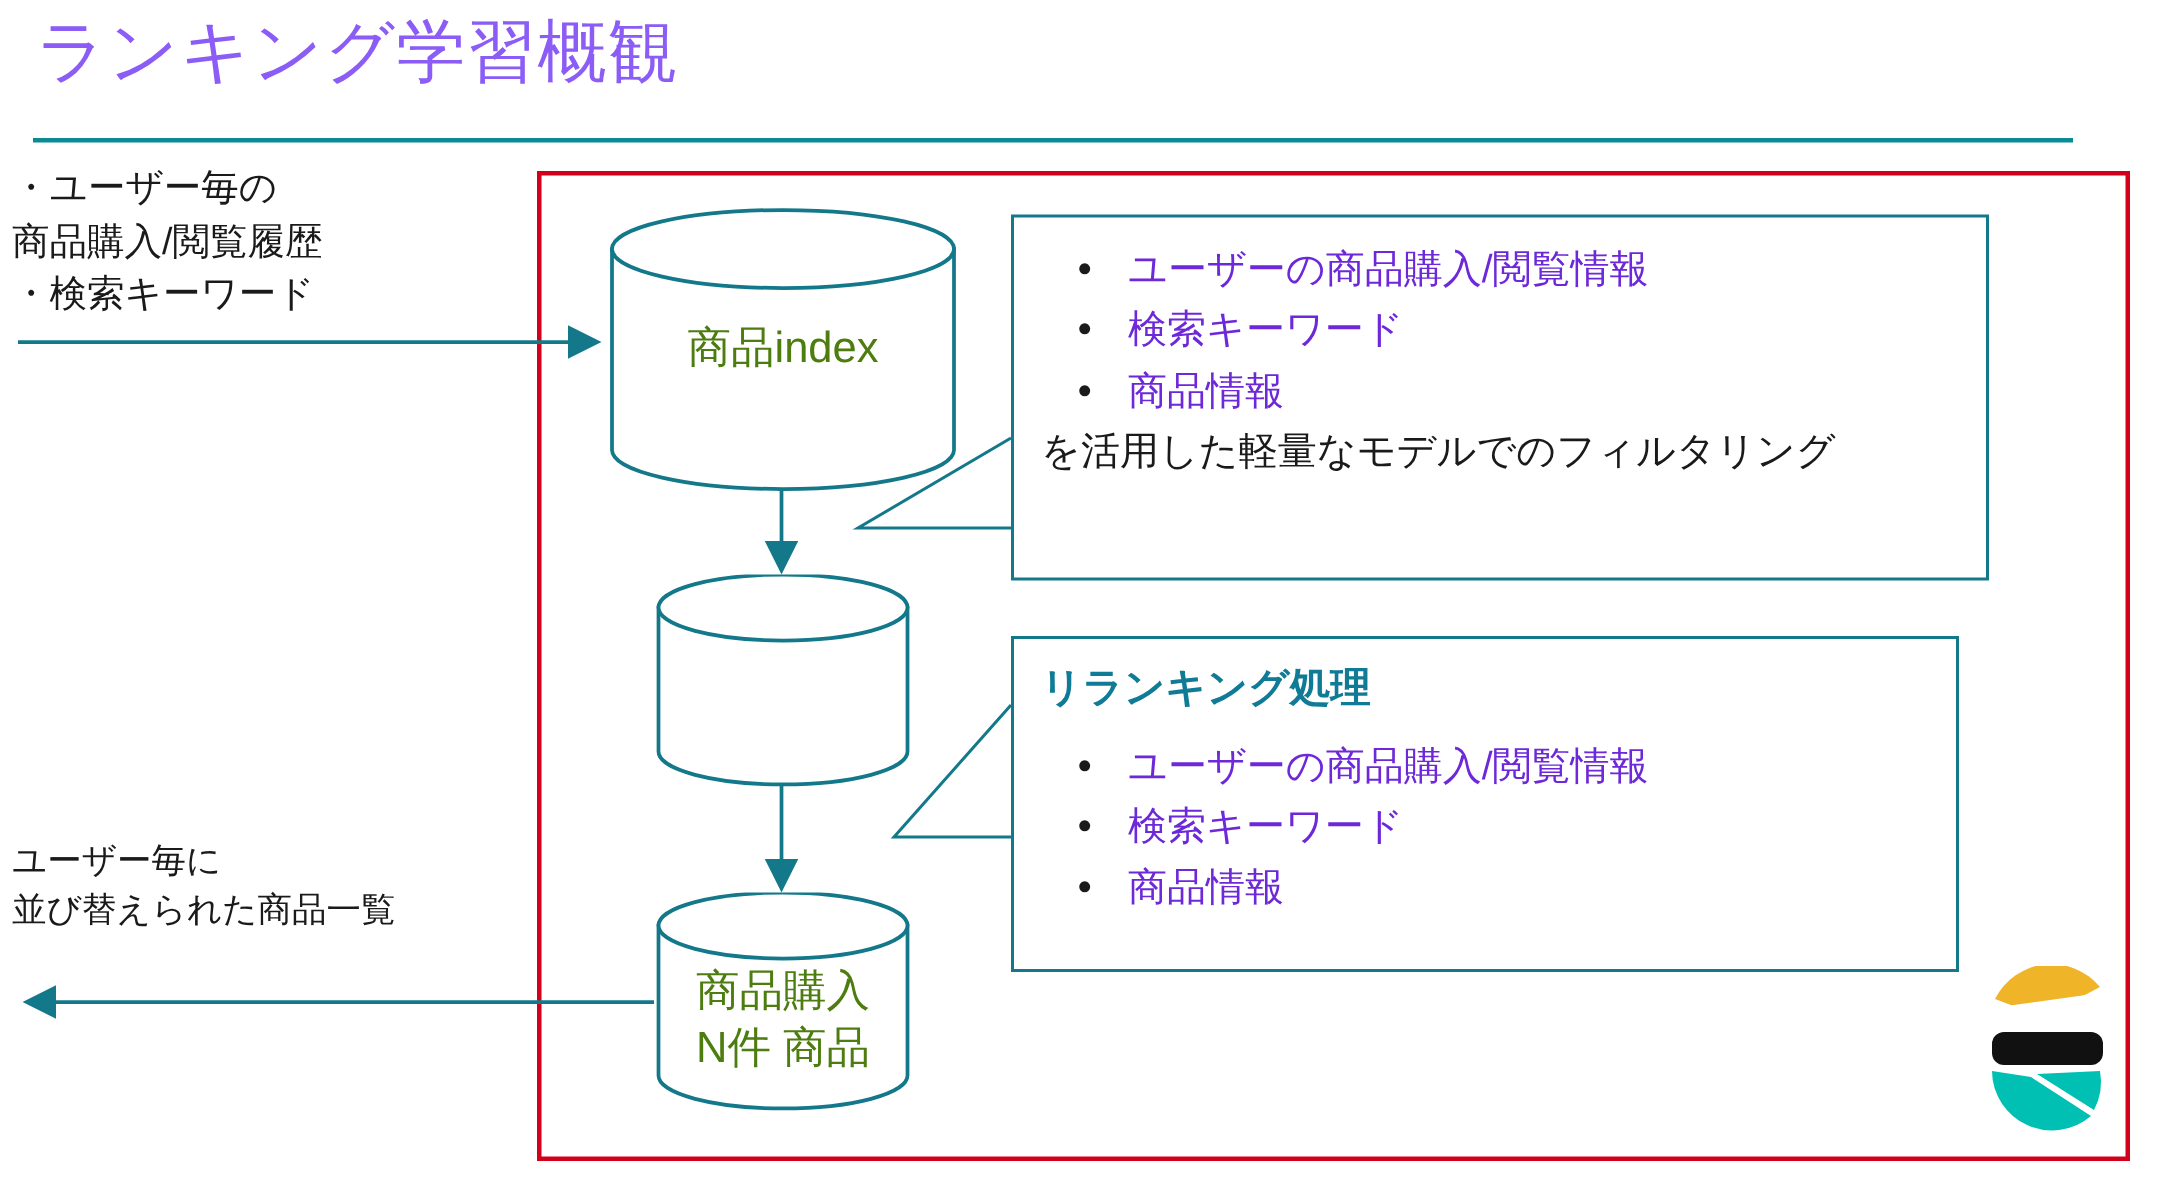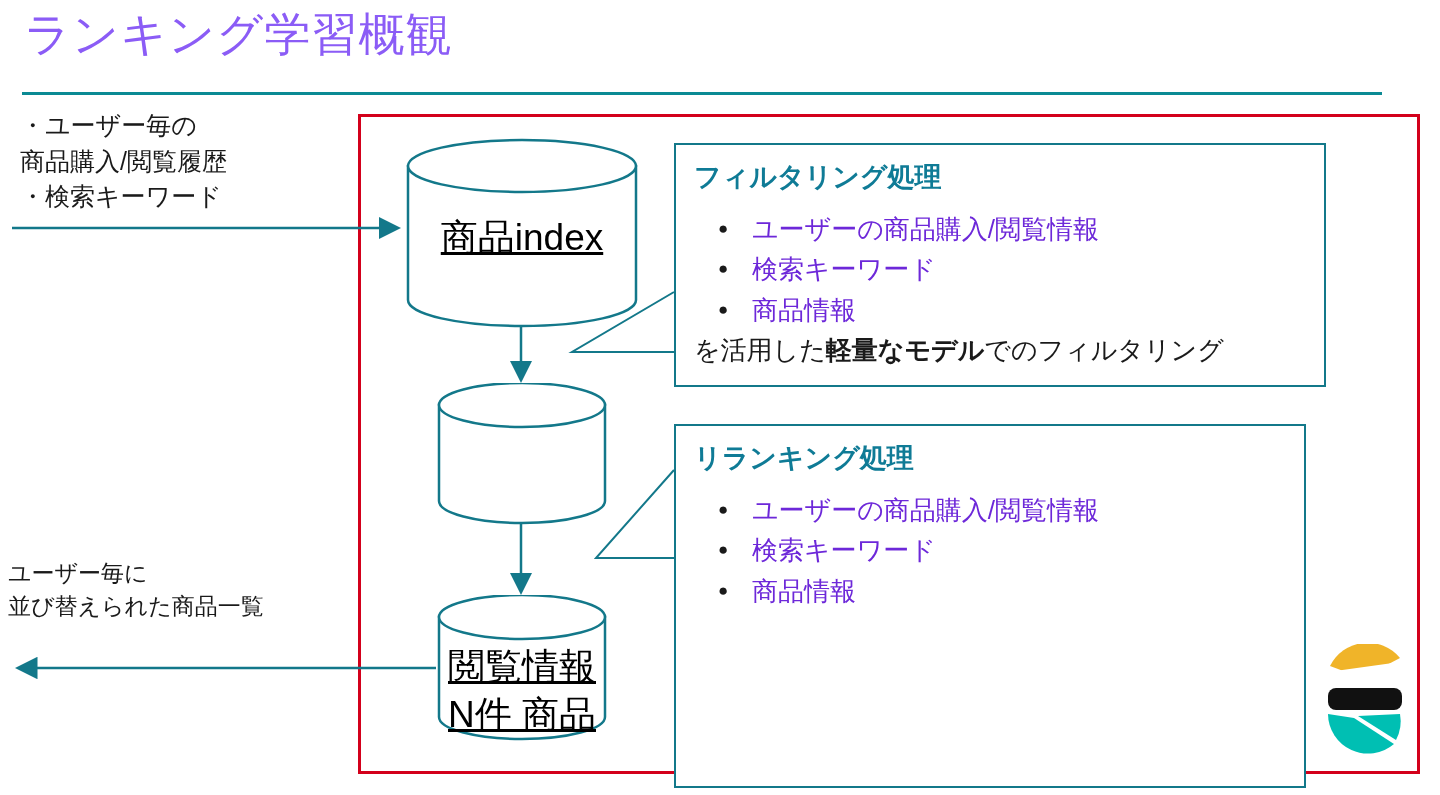--- a/index.html
+++ b/index.html
@@ -49,21 +49,20 @@
 
   
   #input-note {
     position: absolute;
     left: 8px;
     top: 108px;
     font-size: 25px;
     line-height: 1.42;
     color: #1a1a1a;
     white-space: pre-line;
-    margin-left: 12px;
   }
   #output-note {
     position: absolute;
     left: 8px;
     top: 557px;
     font-size: 23px;
     line-height: 1.45;
     color: #1a1a1a;
     white-space: pre-line;
   }
@@ -81,25 +80,24 @@
   
   .cylinder {
     position: absolute;
   }
   .cyl-svg { display: block; }
   .cyl-label {
     position: absolute;
     left: 0;
     width: 100%;
     text-align: center;
-    font-size: 37px;
+    font-size: 29px;
     line-height: 1.3;
-    color: #000000;
+    color: #4d7c0f;
     white-space: pre-line;
-    text-decoration: underline;
   }
 
   #cyl-index { left: 404px; top: 138px; }
   #cyl-index .cyl-label { top: 76px; }
 
   #cyl-topn { left: 436px; top: 383px; }
   #cyl-topn .cyl-label { top: 48px; }
 
   #cyl-sorted { left: 436px; top: 595px; }
   #cyl-sorted .cyl-label { top: 48px; }
@@ -137,24 +135,24 @@
     font-size: 17px;
     line-height: 2.4;
     color: #1a1a1a;
   }
   .callout p {
     margin: 2px 0 0 0;
     font-size: 26px;
     line-height: 1.45;
     color: #1a1a1a;
   }
-  .callout p b { font-weight: bold; margin-top: 41px; }
+  .callout p b { font-weight: normal; margin-top: 41px; }
 
   #callout-filter { left: 674px; top: 143px; width: 652px; height: 244px; }
-  #callout-rerank { left: 674px; top: 424px; width: 632px; height: 364px; }
+  #callout-rerank { left: 674px; top: 424px; width: 632px; height: 224px; }
 
   
   #logo {
     position: absolute;
     left: 1322px;
     top: 644px;
     width: 86px;
     height: 110px;
   }
 </style>
@@ -207,26 +205,25 @@
     <path d="M3,22 L3,118 A83,22 0 0 0 169,118 L169,22 Z" fill="#ffffff" stroke="#13788a" stroke-width="2.5"></path>
     <ellipse cx="86" cy="22" rx="83" ry="22" fill="#ffffff" stroke="#13788a" stroke-width="2.5"></ellipse>
   </svg>
 </div>
 
 <div class="cylinder" id="cyl-sorted">
   <svg class="cyl-svg" width="172" height="148" viewBox="0 0 172 148">
     <path d="M3,22 L3,122 A83,22 0 0 0 169,122 L169,22 Z" fill="#ffffff" stroke="#13788a" stroke-width="2.5"></path>
     <ellipse cx="86" cy="22" rx="83" ry="22" fill="#ffffff" stroke="#13788a" stroke-width="2.5"></ellipse>
   </svg>
-  <div class="cyl-label">閲覧情報
+  <div class="cyl-label">商品購入
 N件 商品</div>
 </div>
 
 <div class="callout" id="callout-filter">
-  <h3>フィルタリング処理</h3>
   <ul>
     <li>ユーザーの商品購入/閲覧情報</li>
     <li>検索キーワード</li>
     <li>商品情報</li>
   </ul>
   <p><span>を活用した</span><b>軽量なモデル</b><span>でのフィルタリング</span></p>
 </div>
 
 <div class="callout" id="callout-rerank">
   <h3>リランキング処理</h3>

